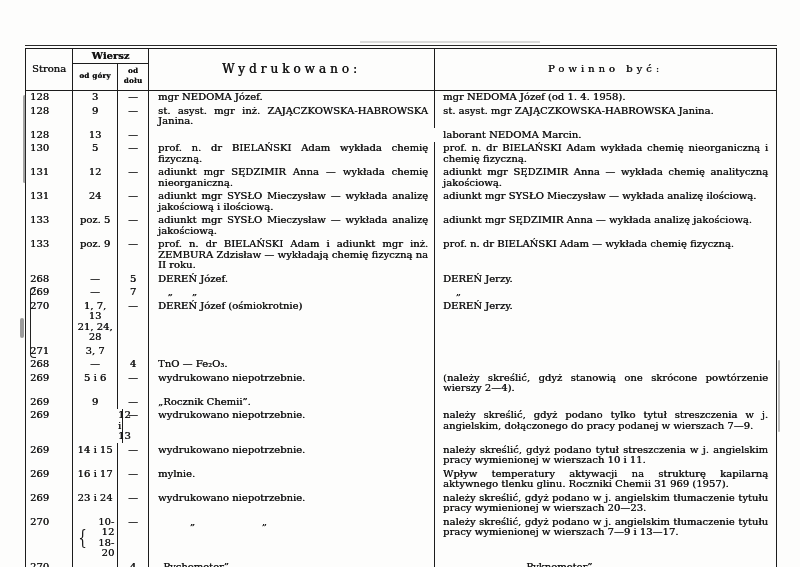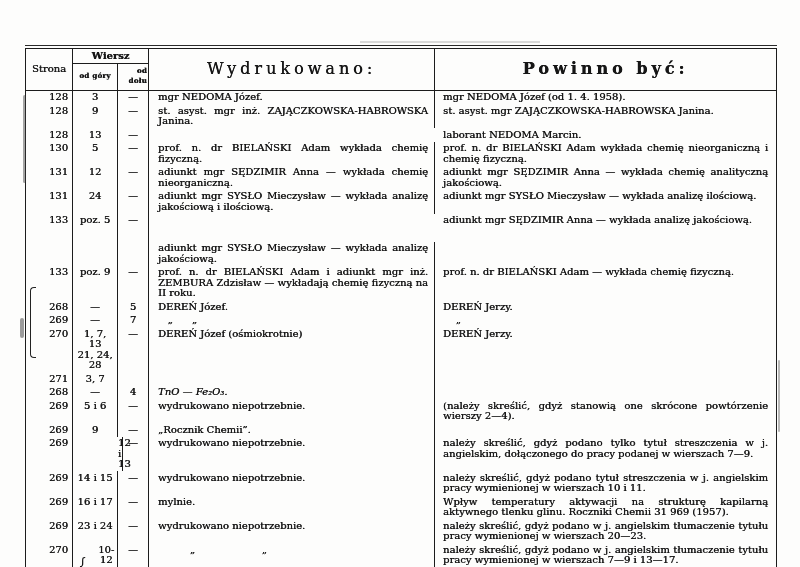--- a/index.html
+++ b/index.html
@@ -25,40 +25,40 @@
     display:grid;
     grid-template-columns:47px 45px 31px 286px 1fr;
     border:1.5px solid #1c1c1c;
     font-size:10px;line-height:10.5px;
     text-shadow:0.35px 0 0 currentColor;
     background:transparent;
   }
   .cell{border-right:1px solid #1c1c1c;padding:1.5px 4px;box-sizing:border-box;}
   .cell.last{border-right:none;}
   
-  .hcell{display:flex;align-items:center;justify-content:center;text-align:right;}
+  .hcell{display:flex;align-items:center;justify-content:center;text-align:center;}
   .h-strona{grid-column:1;grid-row:1/3;border-bottom:1.5px solid #1c1c1c;font-size:10px;}
   .h-wiersz{grid-column:2/4;grid-row:1;border-bottom:1px solid #1c1c1c;font-size:10px;font-weight:bold;padding:2px 0 1px;}
   .h-sub{grid-row:2;border-bottom:1.5px solid #1c1c1c;font-size:7px;font-weight:bold;letter-spacing:.3px;padding:2px 1px 3px;}
   .h-sub1{grid-column:2;}
   .h-sub2{grid-column:3;}
-  .h-wydr{grid-column:4;grid-row:1/3;border-bottom:1.5px solid #1c1c1c;font-size:16px;letter-spacing:4px;}
-  .h-pow{grid-column:5;grid-row:1/3;border-bottom:1.5px solid #1c1c1c;font-size:16px;letter-spacing:4px;border-right:none;font-weight:bold;}
-  
-  .col-s{grid-column:1;text-align:right;}
+  .h-wydr{grid-column:4;grid-row:1/3;border-bottom:1.5px solid #1c1c1c;font-size:12px;letter-spacing:4px;}
+  .h-pow{grid-column:5;grid-row:1/3;border-bottom:1.5px solid #1c1c1c;font-size:10px;letter-spacing:4px;border-right:none;}
+  
+  .col-s{grid-column:1;text-align:left;}
   .col-g{grid-column:2;text-align:center;white-space:pre-line;}
   .col-d{grid-column:3;text-align:center;}
   .col-w{grid-column:4;text-align:justify;padding-left:9px;padding-right:6px;}
   .col-p{grid-column:5;text-align:justify;padding-left:8px;padding-right:8px;border-right:none;}
   .pre{white-space:pre;text-align:left;}
   .indent{padding-left:86px;text-align:left;}
   
   .gwrap{display:flex;align-items:center;justify-content:center;gap:1px;white-space:normal;}
   .brace-glyph{font-size:21px;line-height:1;transform:scaleX(.65);font-weight:normal;text-shadow:none;}
-  .g-lines{white-space:pre-line;text-align:center;margin-left:8px;}
+  .g-lines{white-space:pre-line;text-align:right;margin-left:8px;}
   
   .row-bracket{
     position:absolute;width:5px;
     border-left:1.7px solid #222;
     border-top:1.7px solid #222;
     border-bottom:1.7px solid #222;
     border-radius:4px 0 0 4px;
     pointer-events:none;
   }
   
@@ -108,21 +108,21 @@
         <div class="cell col-w" style="grid-row: 7;">adiunkt mgr SĘDZIMIR Anna — wykłada chemię nieorganiczną.</div>
         <div class="cell col-p last" style="grid-row: 7;">adiunkt mgr SĘDZIMIR Anna — wykłada chemię analityczną jakościową.</div>
         <div class="cell col-s" style="grid-row: 8;">131</div>
         <div class="cell col-g" style="grid-row: 8;">24</div>
         <div class="cell col-d" style="grid-row: 8;">—</div>
         <div class="cell col-w" style="grid-row: 8;">adiunkt mgr SYSŁO Mieczysław — wykłada analizę jakościową i ilościową.</div>
         <div class="cell col-p last" style="grid-row: 8;">adiunkt mgr SYSŁO Mieczysław — wykłada analizę ilościową.</div>
         <div class="cell col-s" style="grid-row: 9;">133</div>
         <div class="cell col-g" style="grid-row: 9;">poz. 5</div>
         <div class="cell col-d" style="grid-row: 9;">—</div>
-        <div class="cell col-w" style="grid-row: 9; margin-top: 28px;">adiunkt mgr SYSŁO Mieczysław — wykłada analizę jakościową.</div>
+        <div class="cell col-w" style="grid-row: 9;">adiunkt mgr SYSŁO Mieczysław — wykłada analizę jakościową.</div>
         <div class="cell col-p last" style="grid-row: 9;">adiunkt mgr SĘDZIMIR Anna — wykłada analizę jakościową.</div>
         <div class="cell col-s" style="grid-row: 10;">133</div>
         <div class="cell col-g" style="grid-row: 10;">poz. 9</div>
         <div class="cell col-d" style="grid-row: 10;">—</div>
         <div class="cell col-w" style="grid-row: 10;">prof. n. dr BIELAŃSKI Adam i adiunkt mgr inż. ZEMBURA Zdzisław — wykładają chemię fizyczną na II roku.</div>
         <div class="cell col-p last" style="grid-row: 10;">prof. n. dr BIELAŃSKI Adam — wykłada chemię fizyczną.</div>
         <div class="cell col-s" style="grid-row: 11;">268</div>
         <div class="cell col-g" style="grid-row: 11;">—</div>
         <div class="cell col-d" style="grid-row: 11;">5</div>
         <div class="cell col-w" style="grid-row: 11;">DEREŃ Józef.</div>
@@ -139,21 +139,21 @@
         <div class="cell col-w" style="grid-row: 13;">DEREŃ Józef (ośmiokrotnie)</div>
         <div class="cell col-p last" style="grid-row: 13;">DEREŃ Jerzy.</div>
         <div class="cell col-s" style="grid-row: 14;">271</div>
         <div class="cell col-g" style="grid-row: 14;">3, 7</div>
         <div class="cell col-d" style="grid-row: 14;"></div>
         <div class="cell col-w" style="grid-row: 14;"></div>
         <div class="cell col-p last" style="grid-row: 14;"></div>
         <div class="cell col-s" style="grid-row: 15;">268</div>
         <div class="cell col-g" style="grid-row: 15;">—</div>
         <div class="cell col-d" style="grid-row: 15;">4</div>
-        <div class="cell col-w" style="grid-row: 15; font-style: italic;">TnO — Fe₂O₃.</div>
+        <div class="cell col-w" style="grid-row: 15;">TnO — Fe₂O₃.</div>
         <div class="cell col-s" style="grid-row: 16;">269</div>
         <div class="cell col-g" style="grid-row: 16;">5 i 6</div>
         <div class="cell col-d" style="grid-row: 16;">—</div>
         <div class="cell col-w" style="grid-row: 16;">wydrukowano niepotrzebnie.</div>
         <div class="cell col-p last" style="grid-row: 16;">(należy skreślić, gdyż stanowią one skrócone powtórzenie wierszy 2—4).</div>
         <div class="cell col-s" style="grid-row: 17;">269</div>
         <div class="cell col-g" style="grid-row: 17;">9</div>
         <div class="cell col-d" style="grid-row: 17;">—</div>
         <div class="cell col-w" style="grid-row: 17;">„Rocznik Chemii”.</div>
         <div class="cell col-s" style="grid-row: 18;">269</div>

